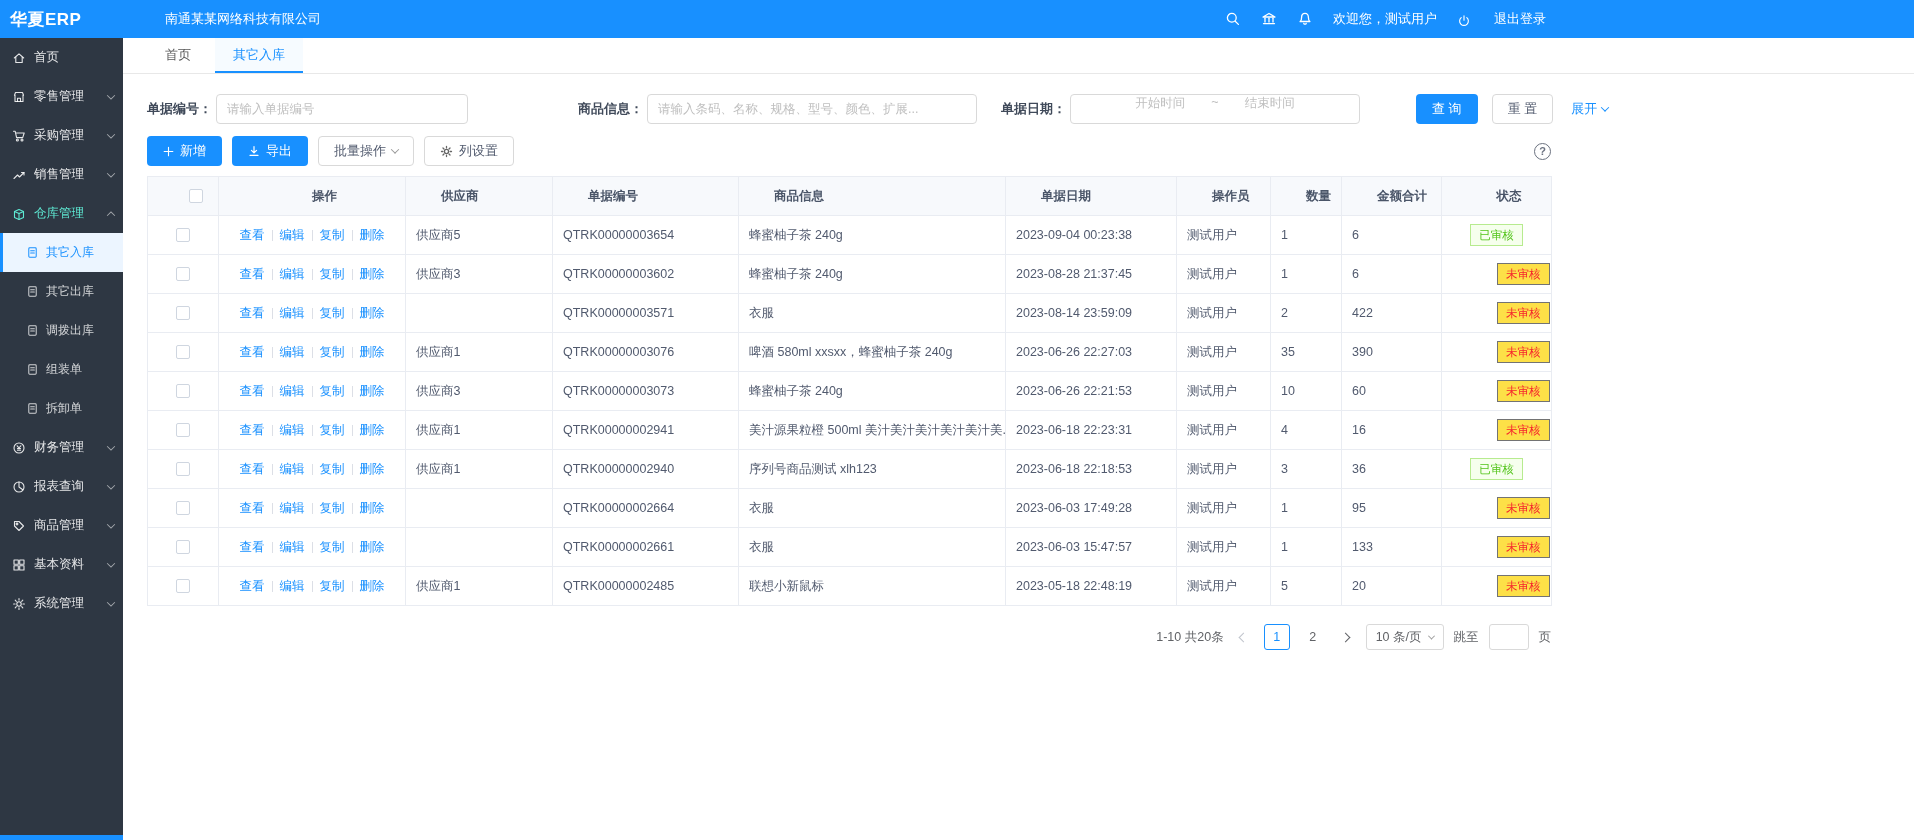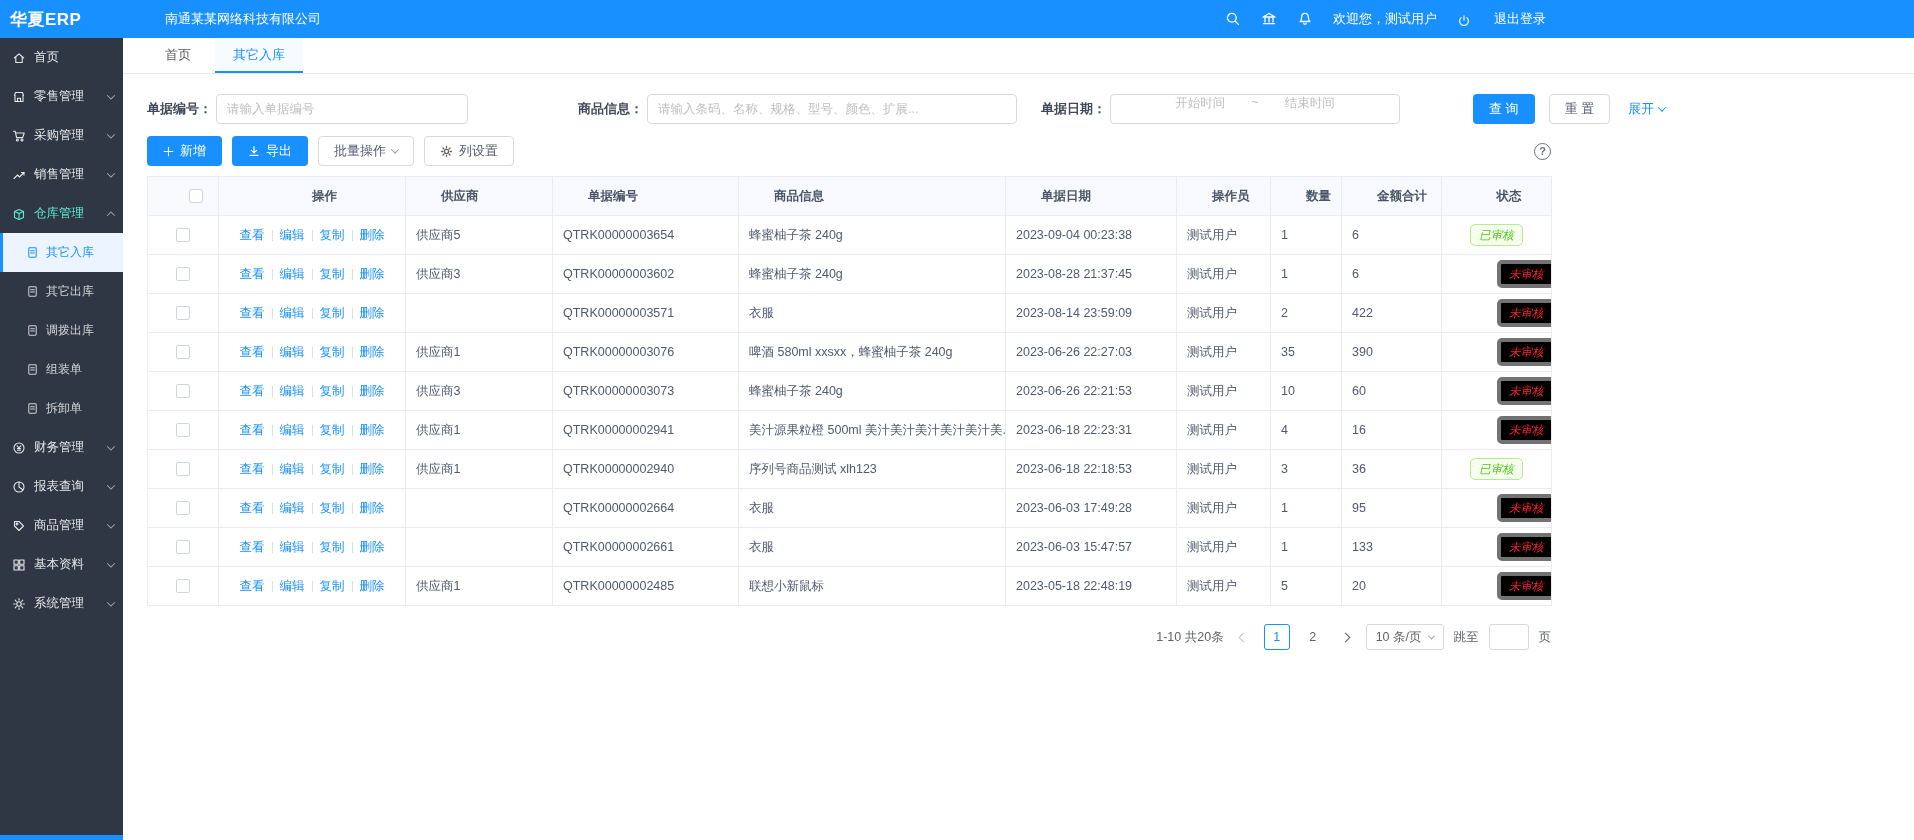--- a/index.html
+++ b/index.html
@@ -43,50 +43,50 @@
   .tab.active { color:#1890ff; border-bottom-color:#1890ff; background:rgba(24,144,255,.04); }
 
   .content { padding:20px 24px 24px; }
 
   
   .filter-row { display:flex; align-items:center; width:max-content; }
   .f-label { font-size:13px; font-weight:700; color:#404a5a; white-space:nowrap; }
   .f-input { height:30px; border:1px solid #d9d9d9; border-radius:4px; padding:0 10px; font-size:12.5px; color:#737373; margin-left:4px; outline:none; font-family:inherit; }
   .f-input::placeholder { color:#bfbfbf; }
   .bill-no-input { width:252px; }
-  .product-input { width:370px; }
+  .product-input { width:330px; }
   .g2 { margin-left:110px; }
   .g3 { margin-left:24px; }
   .date-range { margin-left:4px; width:290px; height:30px; border:1px solid #d9d9d9; border-radius:4px; display:flex; align-items:flex-start; justify-content:center; gap:26px; color:#bfbfbf; font-size:12.5px; cursor:text; }
   .btn { height:30px; border-radius:4px; font-size:13px; display:inline-flex; align-items:center; justify-content:center; cursor:pointer; border:1px solid transparent; padding:0 15px; white-space:nowrap; background:#fff; font-family:inherit; }
   .btn-primary { background:#1890ff; color:#fff; }
   .btn-default { border-color:#d9d9d9; color:#515a6e; }
-  .search-btn { margin-left:73px; }
+  .search-btn { margin-left:56px; }
   .reset-btn { margin-left:14px; }
   .expand-link { margin-left:18px; color:#1890ff; display:flex; align-items:center; gap:5px; cursor:pointer; font-size:13px; }
   .expand-link .chev { stroke:none; }
 
   
   .toolbar { display:flex; align-items:center; margin-top:12px; width:1404px; }
   .toolbar .btn { margin-right:10px; gap:6px; }
   .btn svg { stroke:currentColor; fill:none; stroke-width:1.4; stroke-linecap:round; stroke-linejoin:round; }
   .help-icon { margin-left:auto; width:17px; height:17px; border-radius:50%; border:1.5px solid #6b7280; color:#6b7280; font-size:11px; font-weight:bold; display:flex; align-items:center; justify-content:center; cursor:pointer; }
 
   
   .grid { width:1404px; border-collapse:collapse; table-layout:fixed; margin-top:10px; }
   .grid th, .grid td { border:1px solid #e9ecf2; height:39px; padding:0 10px; font-size:12.5px; color:#515a6e; text-align:left; overflow:hidden; white-space:nowrap; }
   .grid th { background:#f7f9fc; font-weight:700; color:#4a5568;padding-left:35px; }
   .grid .c-center { text-align:center; }
   .checkbox { display:inline-block; width:14px; height:14px; border:1px solid #cfd6e0; border-radius:2px; background:#fff; vertical-align:middle; cursor:pointer; }
   .actions { display:inline-flex; align-items:center; }
   .act-link { color:#1890ff; cursor:pointer; text-decoration:none; }
   .act-sep { width:1px; height:11px; background:#dcdfe6; margin:0 7px; display:inline-block; }
-  .badge { display:inline-block; padding:2px 8px; border-radius:5px; font-size:11.5px; line-height:1.4;font-style:italic; }
+  .badge { display:inline-block; padding:2px 8px; border-radius:0; font-size:11.5px; line-height:1.4; }
   .badge.approved { color:#52c41a; background:#f6ffed; border:1px solid #b7eb8f; }
-  .badge.unapproved { color:#f5222d; background:#000000; border:4px solid #737373;margin-left:45px; }
+  .badge.unapproved { color:#f5222d; background:#fde047; border:1px solid #737373;margin-left:45px; }
 
   
   .pagination { width:1404px; display:flex; justify-content:flex-end; align-items:center; margin-top:18px; gap:10px; font-size:12.5px; color:#606266; }
   .page-arrow { width:20px; height:26px; display:flex; align-items:center; justify-content:center; cursor:pointer; color:#606266; }
   .page-arrow.disabled { color:#c0c4cc; cursor:default; }
   .page-arrow .chev { width:7px; height:7px; }
   .chev.left { transform:rotate(135deg); }
   .chev.right { transform:rotate(-45deg); }
   .page-num { min-width:26px; height:26px; display:flex; align-items:center; justify-content:center; cursor:pointer; border-radius:3px; }
   .page-num.active { border:1px solid #1890ff; color:#1890ff; }

